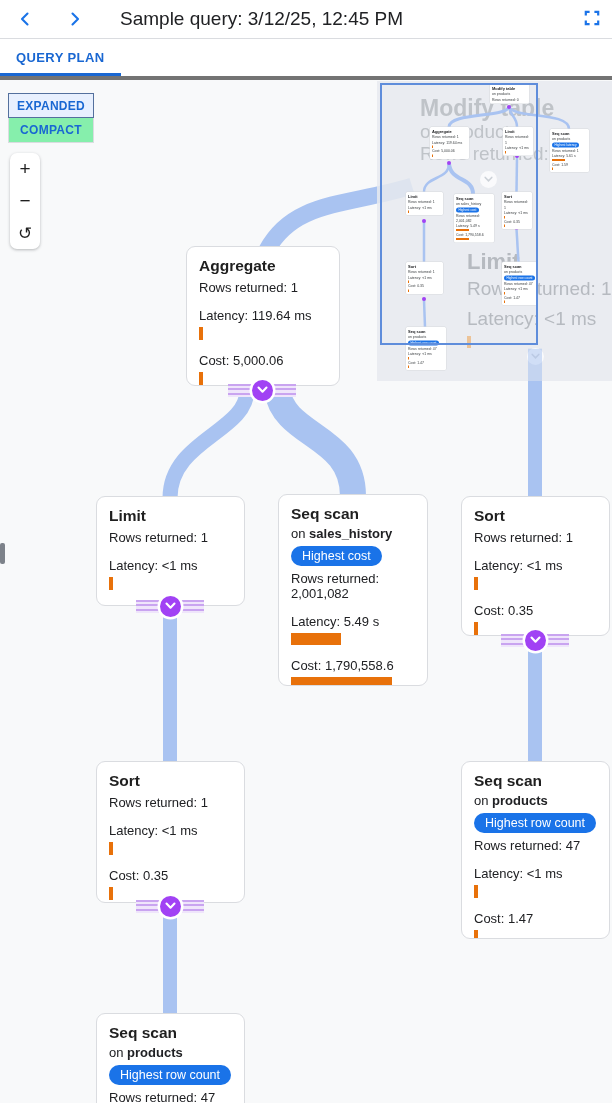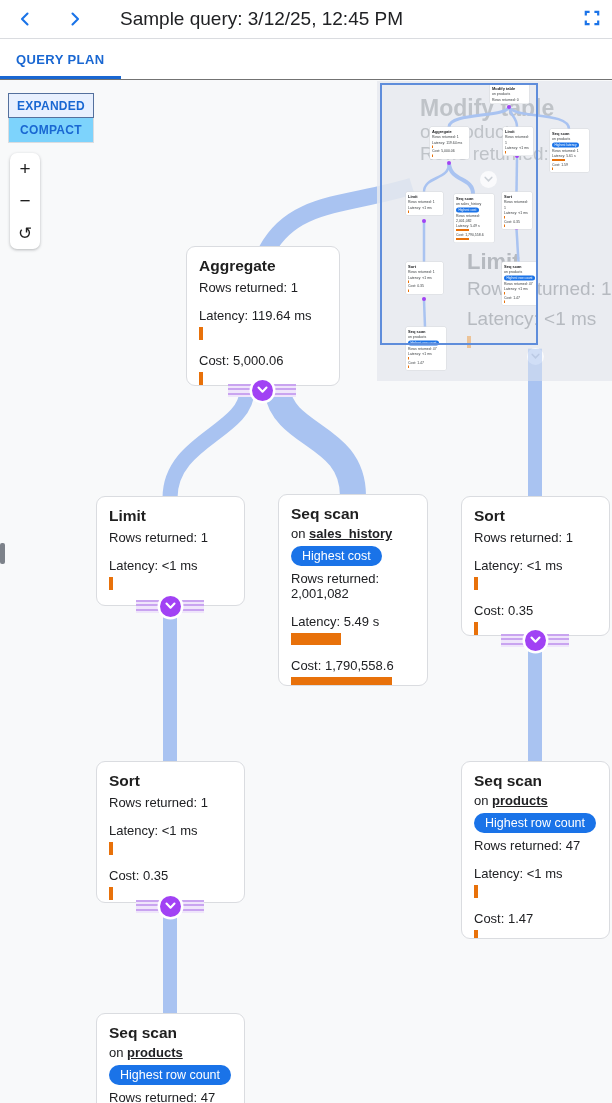--- a/index.html
+++ b/index.html
@@ -8,55 +8,55 @@
 
   
   .header { position:relative; height:39px; background:#fff; border-bottom:1px solid #dadce0; }
   .hicon { position:absolute; top:9px; width:20px; height:20px; display:flex; align-items:center; justify-content:center; cursor:pointer; }
   .hicon.back { left:15px; }
   .hicon.fwd { left:65px; }
   .hicon.fs { right:10px; top:8px; }
   .htitle { position:absolute; left:120px; top:8px; font-size:19px; color:#202124; }
 
   
-  .tabbar { height:41px; background:#fff; border-bottom:1px solid #737373; display:flex; align-items:stretch; }
+  .tabbar { height:41px; background:#fff; border-bottom:4px solid #737373; display:flex; align-items:stretch; }
   .tab { display:flex; align-items:center; padding:0 16px; font-size:13px; font-weight:700;
     letter-spacing:.4px; color:#5f6368; cursor:pointer; }
   .tab.active { color:#1967d2; box-shadow:inset 0 -3px 0 #1967d2; }
 
   
   .canvas { position:relative; width:612px; height:1023px; background:#f8f9fa; overflow:hidden; }
   .edges { position:absolute; left:0; top:0; }
 
   
   .node { position:absolute; background:#fff; border:1px solid #dadce0; border-radius:9px;
     padding:9px 12px; font-size:13px; color:#202124; overflow:hidden; }
   .node-title { font-size:15.5px; font-weight:700; color:#1f1f1f; margin:1px 0 5px; }
   .node-sub { margin:-2px 0 4px; }
-  .node-sub b { font-weight:700;text-decoration:underline; }
+  .node-sub b { font-weight:700; }
   .rows { margin-bottom:2px; }
   .metric { margin-top:13px; }
   .tick { width:4px; height:13px; background:#e8710a; margin-top:4px; }
   .bar { height:12px; background:#e8710a; margin-top:4px; }
   .badge { display:inline-block; background:#1a73e8; color:#fff; font-size:12.5px;
     padding:3px 11px; border-radius:13px; margin:1px 0 5px; white-space:nowrap; }
 
   
   .collapse { position:absolute; width:68px; height:14px; }
   .stripes { position:absolute; left:0; top:1px; width:68px; height:13px;
     background:repeating-linear-gradient(to bottom,#c9a4f0 0 2px,#efe5fb 2px 4.4px); }
   .cbtn { position:absolute; left:23.5px; top:-3.5px; width:21px; height:21px; border-radius:50%;
     background:#a142f4; box-shadow:0 0 0 2.5px #fff; display:flex; align-items:center; justify-content:center; cursor:pointer; }
 
   
   .toggle-group { position:absolute; left:8px; top:13px; width:103px; }
   .tgl { width:86px; height:25px; display:flex; align-items:center; justify-content:center;
     font-size:12px; font-weight:700; letter-spacing:.3px; color:#1967d2; cursor:pointer; }
   .tgl.sel { background:#e8f0fe; border:1px solid #54709d; }
-  .tgl.unsel { background:#7dd3fc; border:1px solid #dadce0; border-top:none; }
+  .tgl.unsel { background:#86efac; border:1px solid #dadce0; border-top:none; }
   .zoomcard { position:absolute; left:10px; top:73px; width:30px; background:#fff; border-radius:7px;
     box-shadow:0 1px 3px rgba(60,64,67,.35); display:flex; flex-direction:column; align-items:center; }
   .zbtn { width:30px; height:32px; display:flex; align-items:center; justify-content:center;
     font-size:19px; color:#1f1f1f; cursor:pointer; }
 
   
   .scroll-frag { position:absolute; left:0; top:463px; width:5px; height:21px; background:#7d828a; border-radius:2px; }
 
   
   .minimap { position:absolute; left:377px; top:1px; width:235px; height:300px;

